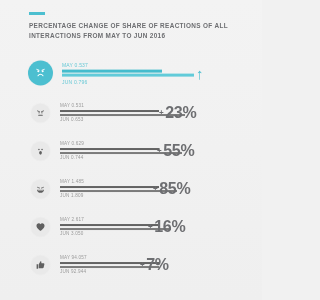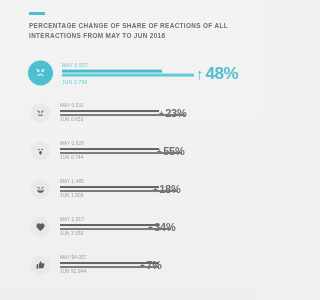--- a/index.html
+++ b/index.html
@@ -134,21 +134,21 @@
     white-space: nowrap;
     color: #6d6e71;
     font-weight: bold;
   }
   .delta .sign {
     font-size: 8px;
     margin-right: 1.5px;
     line-height: 1;
   }
   .delta .value {
-    font-size: 11px;
+    font-size: 16px;
     letter-spacing: -0.2px;
     line-height: 1;
   }
   .row.featured .delta {
     color: #4cbfd0;
     left: 196px;
   }
   .row.featured .delta .sign {
     font-size: 15px;
     margin-right: 2px;
@@ -187,21 +187,20 @@
           </svg>
         </div>
         <div class="bars">
           <div class="blabel">MAY 0.537</div>
           <div class="bar may" style="width: 76%;"></div>
           <div class="bar jun" style="width: 100%;"></div>
           <div class="blabel">JUN 0.796</div>
         </div>
         <div class="delta d1">
           <span class="sign">↑</span>
-          <span class="value">48%</span>
         </div>
       </div>
       <div class="row">
         <div class="icon-wrap">
           <svg xmlns="http://www.w3.org/2000/svg" width="11" height="11" viewBox="0 0 24 24">
             <path d="M5.5 7.4l4.6 2.1M18.5 7.4l-4.6 2.1" stroke="#5f5f5f" stroke-width="2" stroke-linecap="round"></path>
             <circle cx="8.8" cy="11.6" r="1.4" fill="#5f5f5f"></circle>
             <circle cx="15.2" cy="11.6" r="1.4" fill="#5f5f5f"></circle>
             <rect x="7" y="16" width="10" height="2.2" rx="1.1" fill="#5f5f5f"></rect>
           </svg>
@@ -245,38 +244,38 @@
           </svg>
         </div>
         <div class="bars">
           <div class="blabel">MAY 1.485</div>
           <div class="bar may" style="width: 76%;"></div>
           <div class="bar jun" style="width: 90%;"></div>
           <div class="blabel">JUN 1.809</div>
         </div>
         <div class="delta d4">
           <span class="sign">+</span>
-          <span class="value">18%</span>
+          <span class="value">85%</span>
         </div>
       </div>
       <div class="row">
         <div class="icon-wrap">
           <svg xmlns="http://www.w3.org/2000/svg" width="11" height="11" viewBox="0 0 24 24">
             <path d="M12 20.5S3.2 14.8 3.2 9.2C3.2 6.3 5.5 4 8.3 4c1.8 0 3.1.9 3.7 2 .6-1.1 1.9-2 3.7-2 2.8 0 5.1 2.3 5.1 5.2 0 5.6-8.8 11.3-8.8 11.3z" fill="#5f5f5f"></path>
           </svg>
         </div>
         <div class="bars">
           <div class="blabel">MAY 2.617</div>
           <div class="bar may" style="width: 76%;"></div>
           <div class="bar jun" style="width: 85%;"></div>
           <div class="blabel">JUN 3.050</div>
         </div>
         <div class="delta d5">
           <span class="sign">+</span>
-          <span class="value">34%</span>
+          <span class="value">16%</span>
         </div>
       </div>
       <div class="row">
         <div class="icon-wrap">
           <svg xmlns="http://www.w3.org/2000/svg" width="11" height="11" viewBox="0 0 24 24">
             <path d="M3.5 10.5h3.2V20H3.5z" fill="#5f5f5f"></path>
             <path d="M8 10.8l3.6-6.3c.5-.9 1.9-.7 2.2.3l.2 3.6h4.6c1.2 0 2.1 1.1 1.8 2.3l-1.6 6.6c-.2 1-1.1 1.7-2.1 1.7H8z" fill="#5f5f5f"></path>
           </svg>
         </div>
         <div class="bars">

